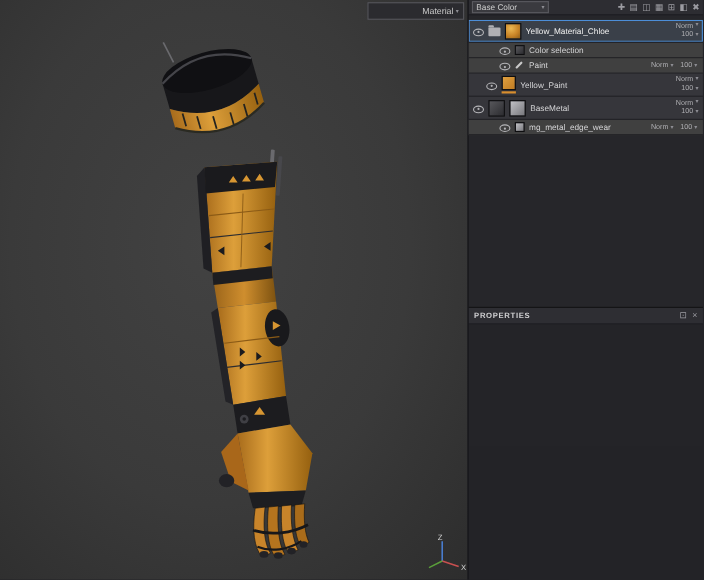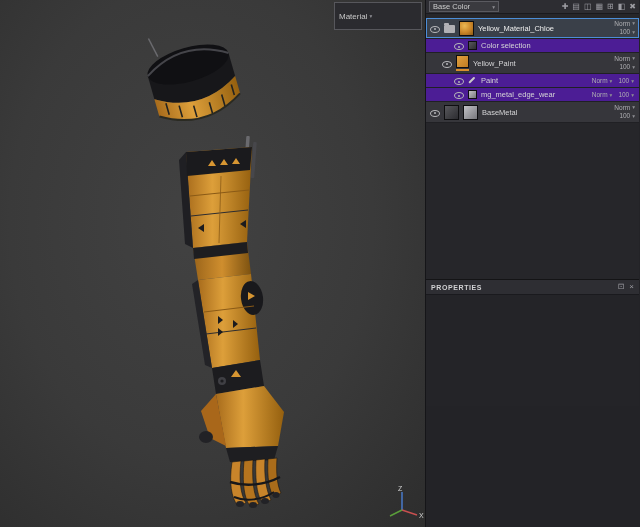--- a/index.html
+++ b/index.html
@@ -4,42 +4,42 @@
 <style>
   * { margin:0; padding:0; box-sizing:border-box; }
   html,body { width:640px; height:527px; overflow:hidden; background:#232327;
               font-family:"Liberation Sans", sans-serif; }
   .app { position:relative; width:640px; height:527px; display:flex; }
 
   
   .viewport { position:relative; width:426px; height:527px; flex:none;
     background: radial-gradient(ellipse at 45% 42%, #424242 0%, #3a3a3a 55%, #2d2d2d 100%);
     border-right:1px solid #151518; }
-  .shading-dropdown { position:absolute; top:2px; right:3px; width:88px; height:28px;
+  .shading-dropdown { position:absolute; top:2px; right:3px; width:88px; height:16px;
     background:#2b2b2f; border:1px solid #57575c; color:#c7c7c7; font-size:8px;
-    display:flex; align-items:center; justify-content:flex-start; padding:0 4px; z-index:3; }
+    display:flex; align-items:center; justify-content:flex-end; padding:0 4px; z-index:3; }
   .model-svg { position:absolute; inset:0; width:426px; height:527px; }
   .gizmo-svg { position:absolute; left:382px; top:482px; width:44px; height:42px; }
   .gizmo-svg text { font-size:7px; fill:#d2d2d2; font-family:"Liberation Sans", sans-serif; }
 
   
   .right-panel { width:213px; height:406px; flex:none; display:flex; flex-direction:column;
     background:#26262a; }
   .layers-toolbar { height:14px; flex:none; background:#2d2d32; border-bottom:1px solid #1a1a1e;
     display:flex; align-items:center; justify-content:space-between; padding:0 3px; }
   .channel-dropdown { width:70px; height:11px; background:#3a3a3f; border:1px solid #5a5a60;
     color:#cecece; font-size:7.5px; display:flex; align-items:center;
     justify-content:space-between; padding:0 3px; }
   .toolbar-icons { display:flex; gap:4px; align-items:center; }
   .tb-icon { font-size:8px; color:#9c9ca2; line-height:1; cursor:default; }
 
   .layers-list { flex:none; margin-top:4px; }
   .layer-row { position:relative; display:flex; align-items:center; gap:4px; height:21px;
     background:#36363b; border-bottom:1px solid #202024; padding:0 3px; }
-  .layer-row.effect { height:14px; background:#4c1d95; }
+  .layer-row.effect { height:14px; background:#404040; }
   .layer-row.ind1 { padding-left:15px; }
   .layer-row.ind2 { padding-left:27px; }
   .layer-row.selected { box-shadow: inset 0 0 0 1px #4c8ed8; background:#3a4049; }
 
   .eye { position:relative; width:11px; height:11px; flex:none; }
   .eye::before { content:""; position:absolute; left:1px; top:3px; width:8px; height:5px;
     border:1px solid #b5b5b8; border-radius:50%; }
   .eye::after { content:""; position:absolute; left:4.5px; top:5.5px; width:2px; height:2px;
     background:#b5b5b8; border-radius:50%; }
 
@@ -233,20 +233,36 @@
 
 
 
 
       <div class="layer-row effect ind2">
         <span class="eye"></span>
         <span class="thumb mini metal-dark"></span>
         <span class="layer-name">Color selection</span>
       </div>
 
+      <div class="layer-row effect ind2">
+        <span class="eye"></span>
+        <span class="brush-icon"></span>
+        <span class="layer-name">Paint</span>
+        <span class="blend-inline">
+          <span class="blend-line">
+              <i>Norm</i>
+              <i class="chev">▾</i>
+            </span>
+          <span class="blend-line">
+              <i>100</i>
+              <i class="chev">▾</i>
+            </span>
+        </span>
+      </div>
+
       <div class="layer-row ind1">
         <span class="eye"></span>
         <span class="thumb-col">
           <span class="thumb-pair">
             <span class="thumb sm orange"></span>
           </span>
           <span class="fill-strip"></span>
         </span>
         <span class="layer-name">Yellow_Paint</span>
         <span class="blend">
@@ -254,58 +270,42 @@
               <i>Norm</i>
               <i class="chev">▾</i>
             </span>
           <span class="blend-line">
               <i>100</i>
               <i class="chev">▾</i>
             </span>
         </span>
       </div>
 
-      <div class="layer-row effect ind2">
-        <span class="eye"></span>
-        <span class="brush-icon"></span>
-        <span class="layer-name">Paint</span>
-        <span class="blend-inline">
-          <span class="blend-line">
-              <i>Norm</i>
-              <i class="chev">▾</i>
-            </span>
-          <span class="blend-line">
-              <i>100</i>
-              <i class="chev">▾</i>
-            </span>
-        </span>
-      </div>
-
-      <div class="layer-row effect ind2">
-        <span class="eye"></span>
-        <span class="thumb mini metal"></span>
-        <span class="layer-name">mg_metal_edge_wear</span>
-        <span class="blend-inline">
-          <span class="blend-line">
-              <i>Norm</i>
-              <i class="chev">▾</i>
-            </span>
-          <span class="blend-line">
-              <i>100</i>
-              <i class="chev">▾</i>
-            </span>
-        </span>
-      </div>
-
       <div class="layer-row">
         <span class="eye"></span>
         <span class="thumb metal-dark"></span>
         <span class="thumb metal"></span>
         <span class="layer-name">BaseMetal</span>
         <span class="blend">
+          <span class="blend-line">
+              <i>Norm</i>
+              <i class="chev">▾</i>
+            </span>
+          <span class="blend-line">
+              <i>100</i>
+              <i class="chev">▾</i>
+            </span>
+        </span>
+      </div>
+
+      <div class="layer-row effect ind2">
+        <span class="eye"></span>
+        <span class="thumb mini metal"></span>
+        <span class="layer-name">mg_metal_edge_wear</span>
+        <span class="blend-inline">
           <span class="blend-line">
               <i>Norm</i>
               <i class="chev">▾</i>
             </span>
           <span class="blend-line">
               <i>100</i>
               <i class="chev">▾</i>
             </span>
         </span>
       </div>

